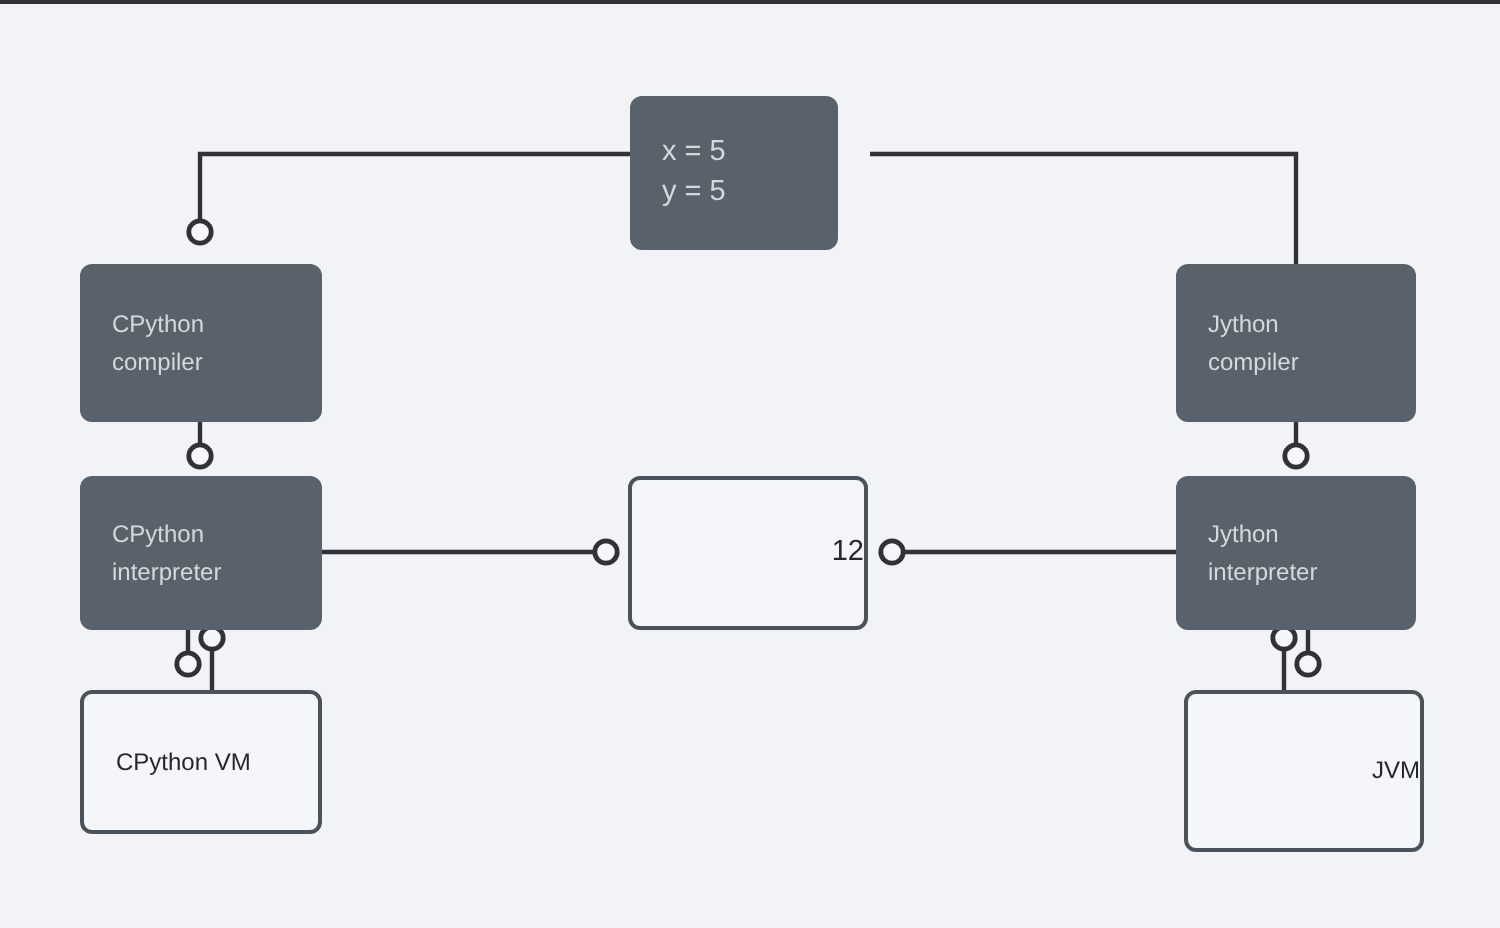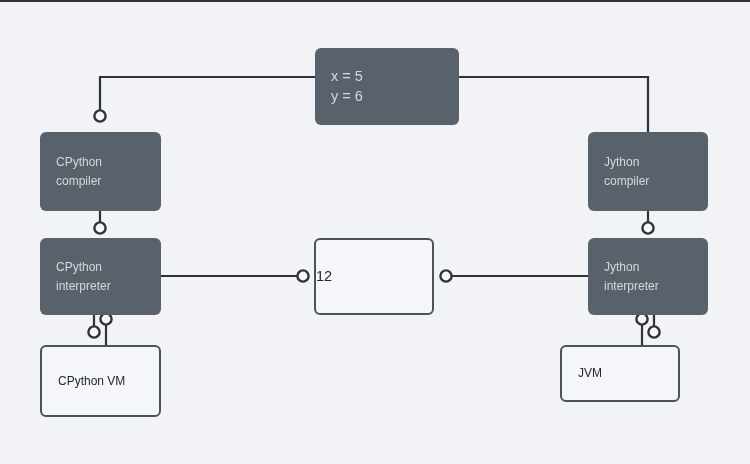--- a/index.html
+++ b/index.html
@@ -48,21 +48,21 @@
   .node .line {
     font-size: 12px;
     line-height: 19px;
     white-space: pre;
   }
   .node.code .line {
     font-size: 14.5px;
     line-height: 19.5px;
   }
   .node.centered {
-    align-items: flex-start;
+    align-items: flex-end;
     padding-left: 0;
   }
   .node.centered .line {
     font-size: 14.5px;
   }
 </style>
 </head>
 <body>
 
 <div id="canvas">
@@ -94,23 +94,23 @@
       <circle cx="648" cy="226" r="5.6"></circle>
       <circle cx="94" cy="330" r="5.6"></circle>
       <circle cx="106" cy="317" r="5.6"></circle>
       <circle cx="642" cy="317" r="5.6"></circle>
       <circle cx="654" cy="330" r="5.6"></circle>
       <circle cx="303" cy="274" r="5.6"></circle>
       <circle cx="446" cy="274" r="5.6"></circle>
     </g>
   </svg>
 
-  <div class="node dark code" style="left:315px; top:46px; width:144px; height:77px;">
+  <div class="node dark code" style="left:315px; top:46px; width:104px; height:77px;">
     <span class="line">x = 5</span>
-    <span class="line">y = 6</span>
+    <span class="line">y = 5</span>
   </div>
 
   <div class="node dark" style="left:40px; top:130px; width:121px; height:79px;">
     <span class="line">CPython</span>
     <span class="line">compiler</span>
   </div>
 
   <div class="node dark" style="left:40px; top:236px; width:121px; height:77px;">
     <span class="line">CPython</span>
     <span class="line">interpreter</span>
@@ -123,21 +123,21 @@
   <div class="node dark" style="left:588px; top:130px; width:120px; height:79px;">
     <span class="line">Jython</span>
     <span class="line">compiler</span>
   </div>
 
   <div class="node dark" style="left:588px; top:236px; width:120px; height:77px;">
     <span class="line">Jython</span>
     <span class="line">interpreter</span>
   </div>
 
-  <div class="node light" style="left:560px; top:343px; width:120px; height:57px;">
+  <div class="node light" style="left:592px; top:343px; width:120px; height:81px;text-align:right;">
     <span class="line">JVM</span>
   </div>
 
   <div class="node light centered" style="left:314px; top:236px; width:120px; height:77px;">
     <span class="line">12</span>
   </div>
 
 </div>
 
 </body></html>

